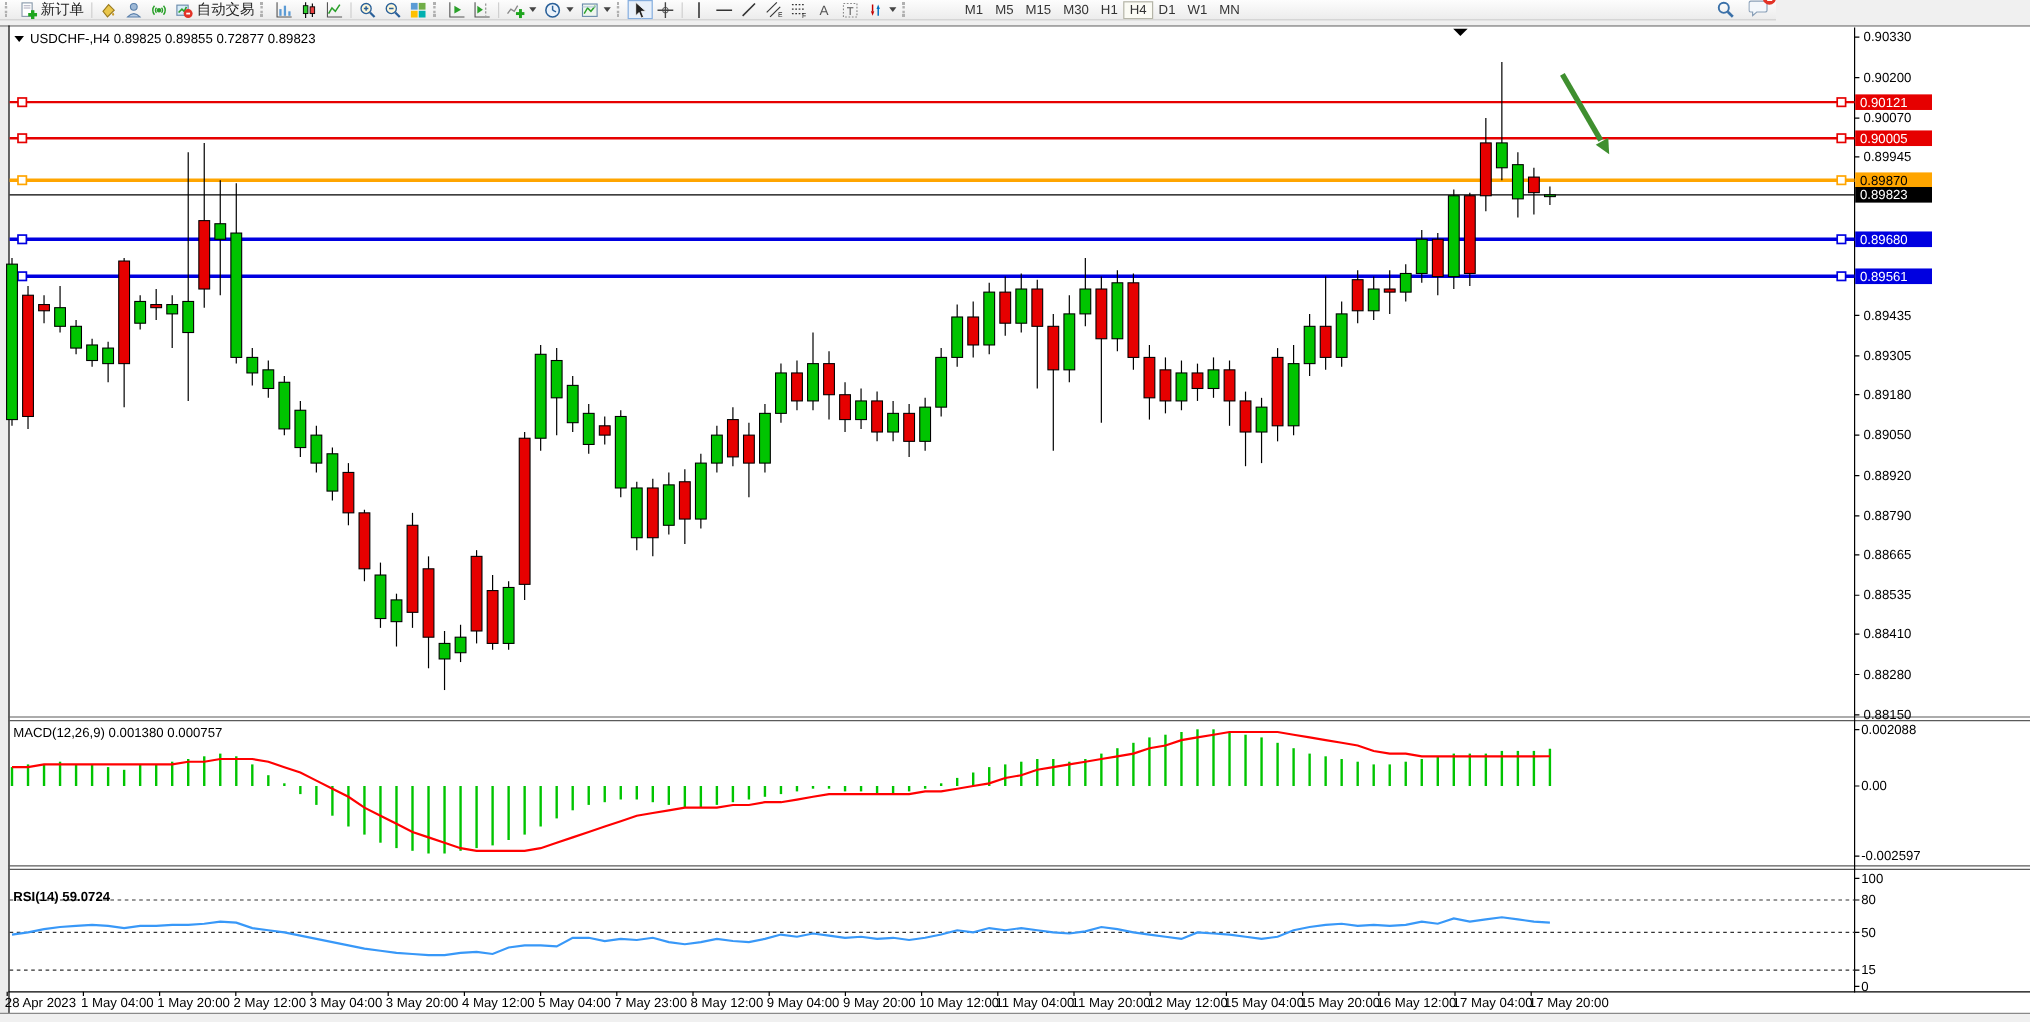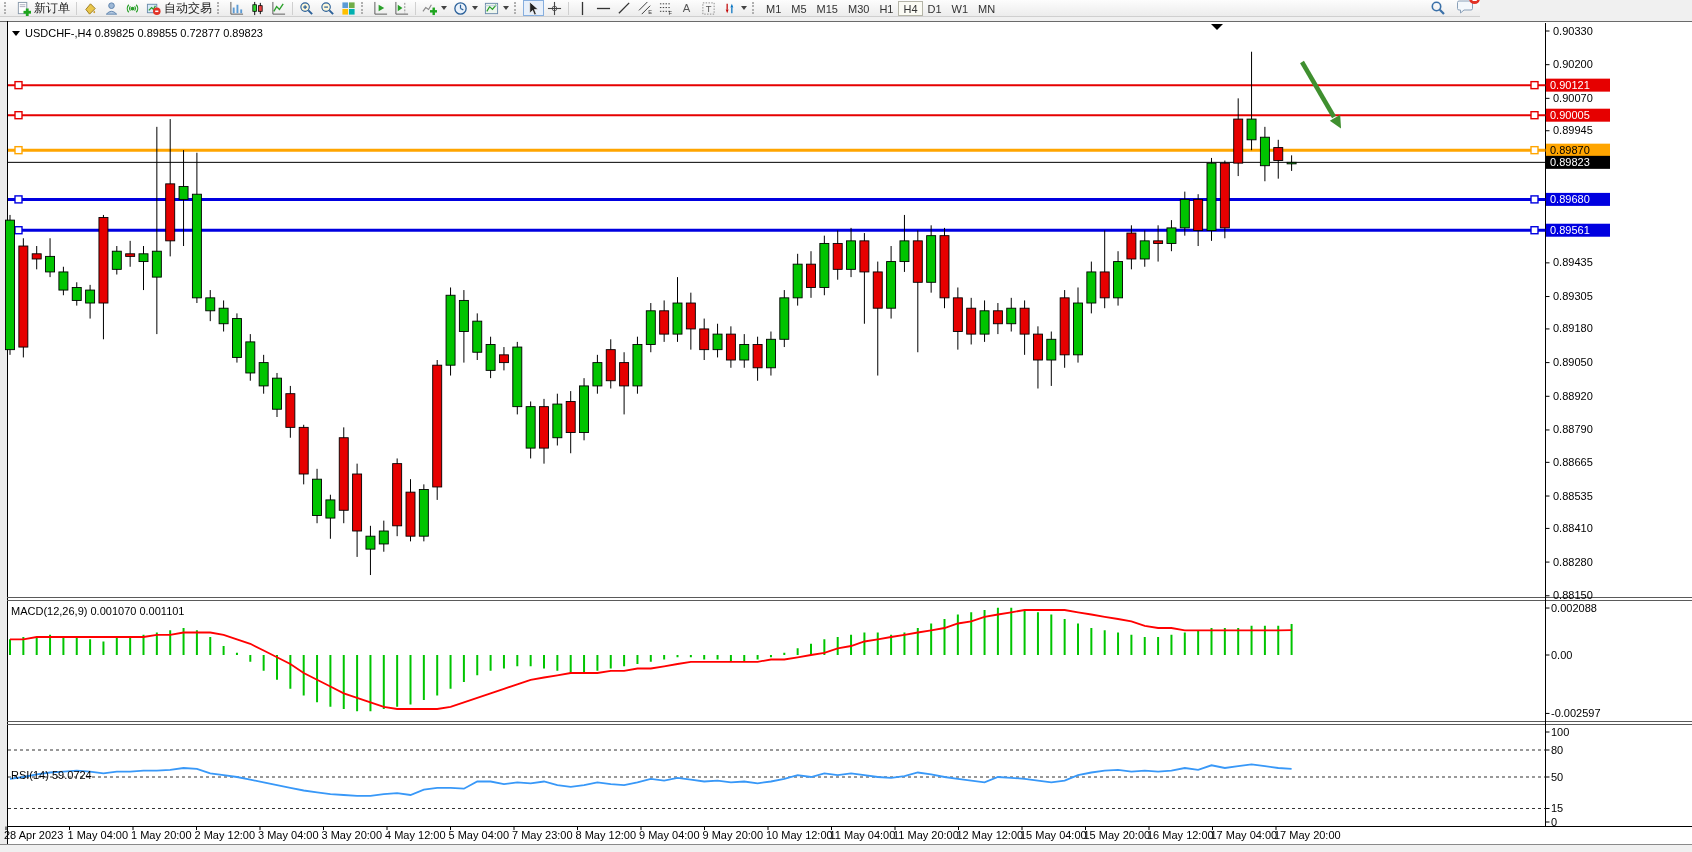--- a/index.html
+++ b/index.html
@@ -278,21 +278,21 @@
           <polygon points="4,9 7,9 5.5,13" fill="#c00000"></polygon>
           <line x1="5.5" y1="3" x2="5.5" y2="9" stroke="#c00000" stroke-width="1.3"></line>
           <polygon points="9,7 12,7 10.5,3" fill="#0070c0"></polygon>
           <line x1="10.5" y1="7" x2="10.5" y2="13" stroke="#0070c0" stroke-width="1.3"></line>
         </svg>
       </span>
       <span class="caret"></span>
     </button>
 
   <span class="tb-handle"></span>
-  <span id="tf-group" style="display:flex;align-items:center;">
+  <span id="tf-group" style="display:flex;align-items:center;margin-left:38px;">
       <button class="tf-btn">M1</button>
       <button class="tf-btn">M5</button>
       <button class="tf-btn">M15</button>
       <button class="tf-btn">M30</button>
       <button class="tf-btn">H1</button>
       <button class="tf-btn active">H4</button>
       <button class="tf-btn">D1</button>
       <button class="tf-btn">W1</button>
       <button class="tf-btn">MN</button>
     </span>
@@ -778,16 +778,16 @@
         <text x="1550" y="182.1937823834184" font-size="11" fill="#ffffff">0.89680</text>
       </g>
       <g>
         <rect x="1546" y="202.72279792746048" width="64" height="13" fill="#0000e0"></rect>
         <text x="1550" y="213.0227979274605" font-size="11" fill="#ffffff">0.89561</text>
       </g>
     </svg>
 
   <div class="overlay-label" style="left:12px;top:6px;"><span class="title-tri"></span><span>USDCHF-,H4</span><span> </span><span>0.89825 0.89855 0.72877 0.89823</span></div>
 
-  <div class="overlay-label" style="left:11px;top:584px;"><span>MACD(12,26,9)</span><span> </span><span>0.001070 0.001101</span></div>
-
-  <div class="overlay-label" style="left:11px;top:748px;"><span>RSI(14)</span><span> </span><span>59.0724</span></div>
+  <div class="overlay-label" style="left:11px;top:584px;"><span>MACD(12,26,9)</span><span> </span><span>0.001380 0.000757</span></div>
+
+  <div class="overlay-label" style="left:11px;top:721px;font-weight:bold;"><span>RSI(14)</span><span> </span><span>59.0724</span></div>
 </div>
 
 </body></html>

